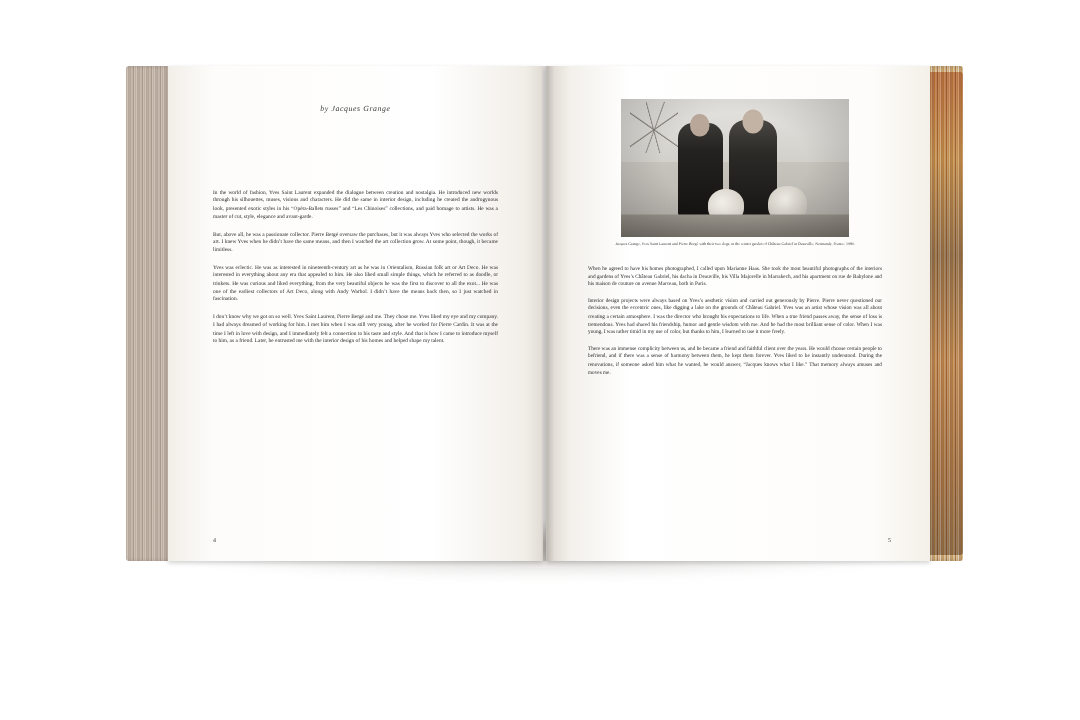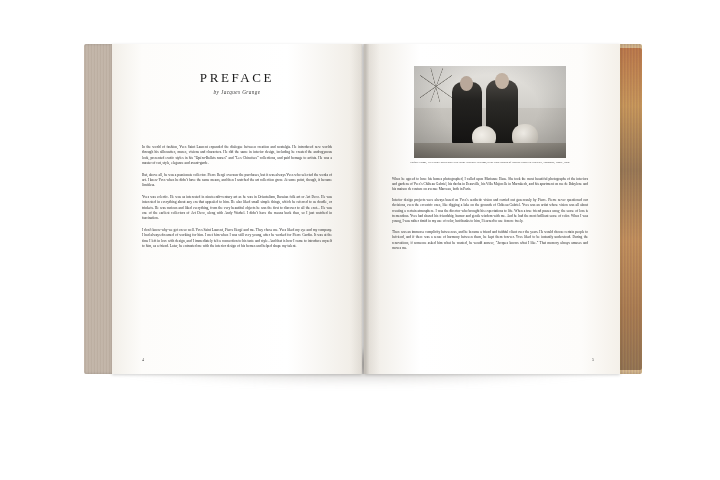--- a/index.html
+++ b/index.html
@@ -258,21 +258,20 @@
   <div class="book-shadow"></div>
 
   <div class="book">
 
     <div class="edge edge-left"></div>
     <div class="edge edge-right"></div>
     <div class="edge-right-color"></div>
 
     <div class="page page-left">
       <div class="left-inner">
-        <h1 class="preface-title">PREFACE</h1>
         <p class="preface-sub">by Jacques Grange</p>
 
         <div class="left-body">
           <p class="para">In the world of fashion, Yves Saint Laurent expanded the dialogue between creation and nostalgia. He introduced new worlds through his silhouettes, muses, visions and characters. He did the same in interior design, including he created the androgynous look, presented exotic styles in his “Opéra-Ballets russes” and “Les Chinoises” collections, and paid homage to artists. He was a master of cut, style, elegance and avant-garde.</p>
           <p class="para">But, above all, he was a passionate collector. Pierre Bergé oversaw the purchases, but it was always Yves who selected the works of art. I knew Yves when he didn’t have the same means, and then I watched the art collection grow. At some point, though, it became limitless.</p>
           <p class="para">Yves was eclectic. He was as interested in nineteenth-century art as he was in Orientalism, Russian folk art or Art Deco. He was interested in everything about any era that appealed to him. He also liked small simple things, which he referred to as doodle, or trinkets. He was curious and liked everything, from the very beautiful objects he was the first to discover to all the exot... He was one of the earliest collectors of Art Deco, along with Andy Warhol. I didn’t have the means back then, so I just watched in fascination.</p>
           <p class="para">I don’t know why we got on so well. Yves Saint Laurent, Pierre Bergé and me. They chose me. Yves liked my eye and my company. I had always dreamed of working for him. I met him when I was still very young, after he worked for Pierre Cardin. It was at the time I left in love with design, and I immediately felt a connection to his taste and style. And that is how I came to introduce myself to him, as a friend. Later, he entrusted me with the interior design of his homes and helped shape my talent.</p>
         </div>
       </div>
       <div class="folio folio-left">4</div>

